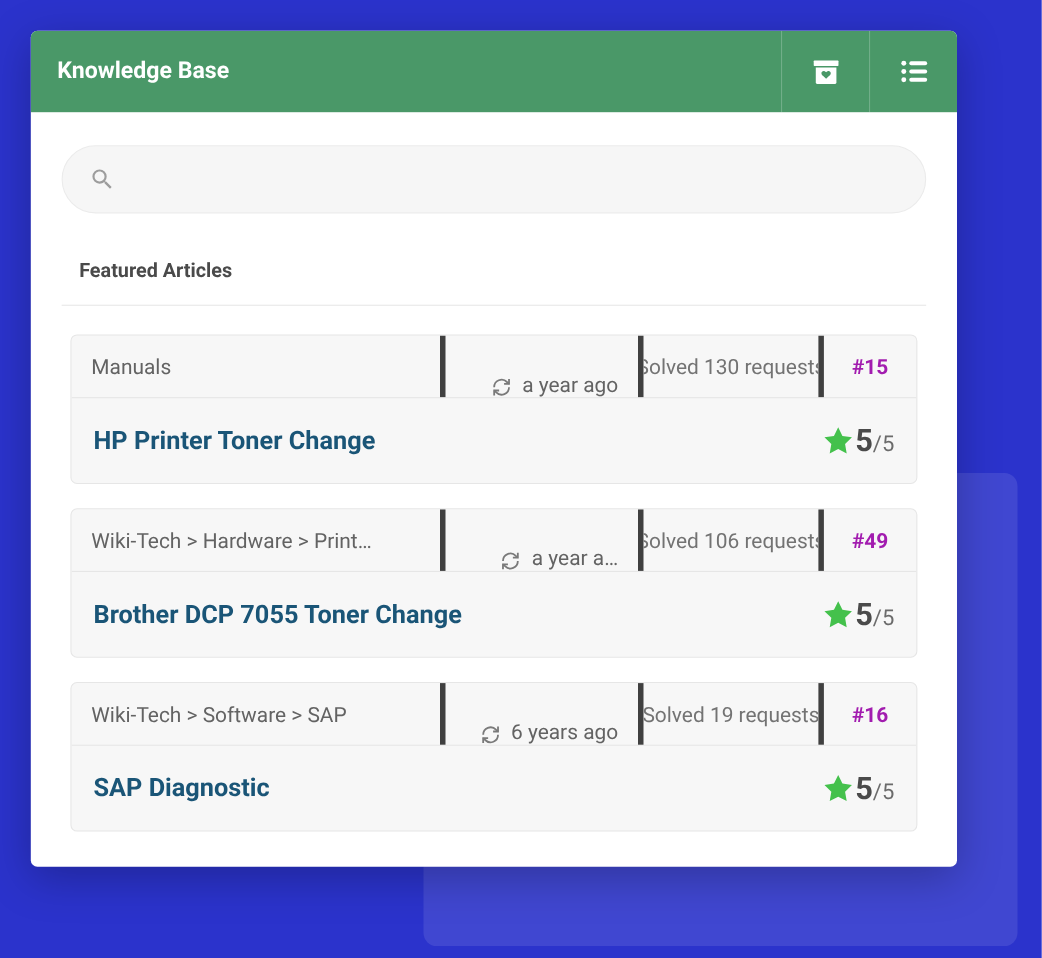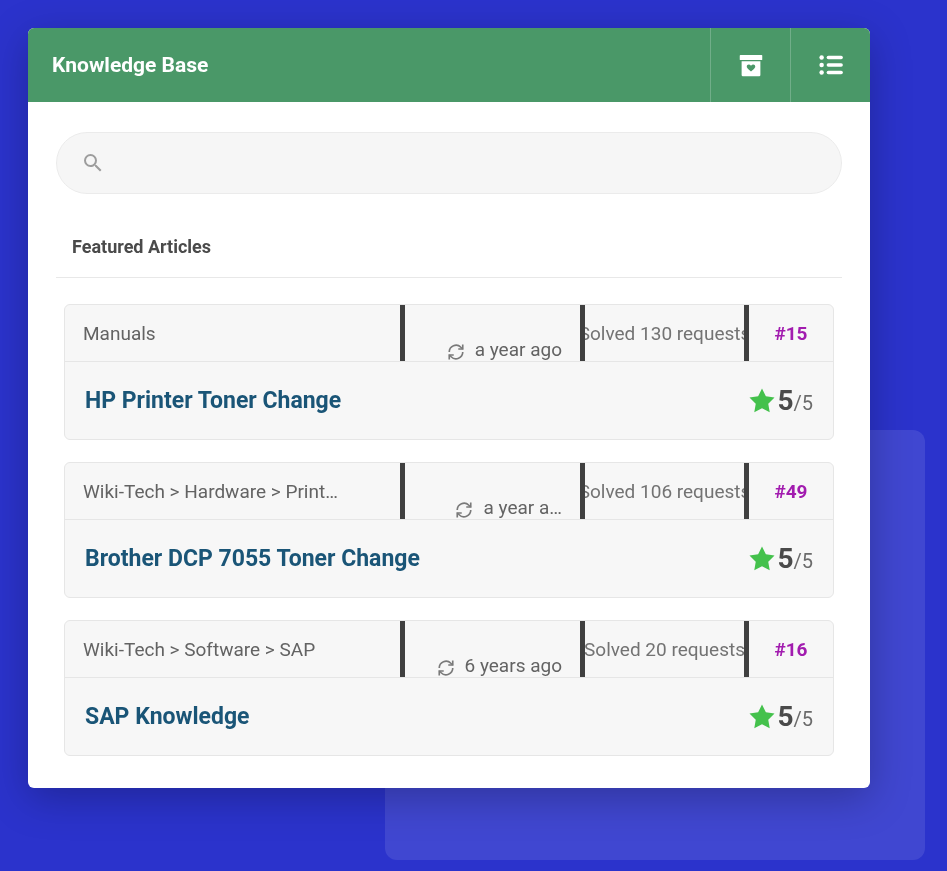--- a/index.html
+++ b/index.html
@@ -306,25 +306,25 @@
         </div>
         <div class="meta-cell updated">
           <svg class="refresh-icon" viewBox="0 0 24 24" fill="none" stroke="currentColor" stroke-width="2.2">
             <path d="M21 2v6h-6"></path>
             <path d="M3 12a9 9 0 0 1 15.5-6.3L21 8"></path>
             <path d="M3 22v-6h6"></path>
             <path d="M21 12a9 9 0 0 1-15.5 6.3L3 16"></path>
           </svg>
           <span>6 years ago</span>
         </div>
-        <div class="meta-cell solved">Solved 20 requests</div>
+        <div class="meta-cell solved">Solved 19 requests</div>
         <div class="meta-cell rank">#16</div>
       </div>
       <div class="article-body">
-        <div class="article-title">SAP Knowledge</div>
+        <div class="article-title">SAP Diagnostic</div>
         <svg class="star-icon" viewBox="0 0 24 24" fill="currentColor">
           <path d="M12 2l3.09 6.26L22 9.27l-5 4.87 1.18 6.88L12 17.77l-6.18 3.25L7 14.14 2 9.27l6.91-1.01L12 2z"></path>
         </svg>
         <div class="rating">
           <span>5</span>
           <span class="rating-suffix">/5</span>
         </div>
       </div>
     </div>
 

